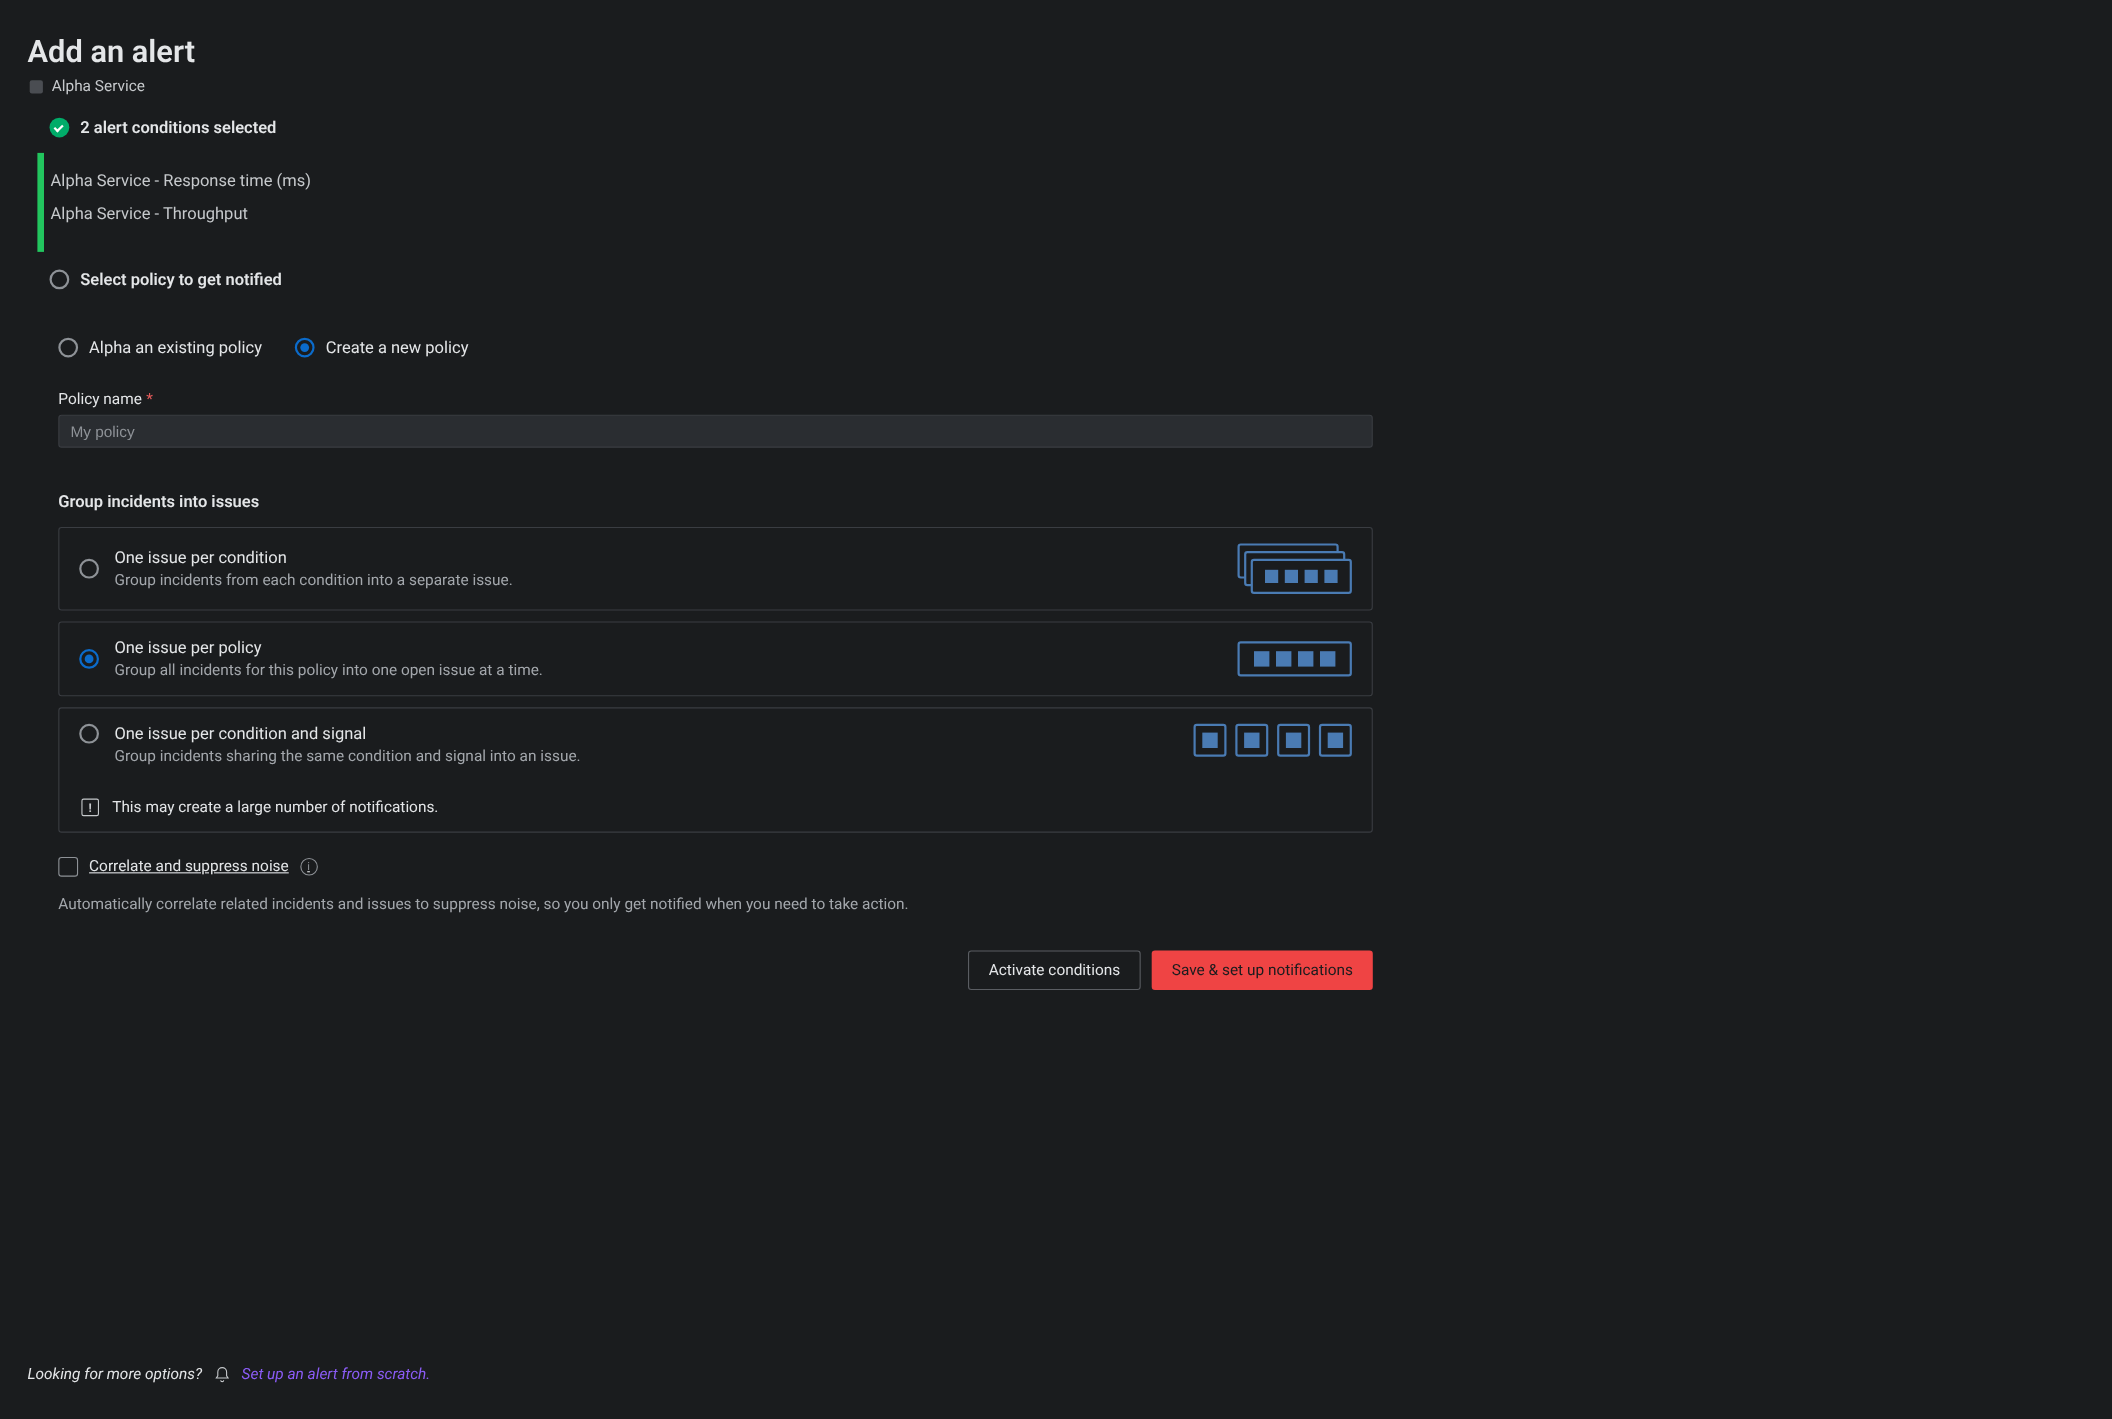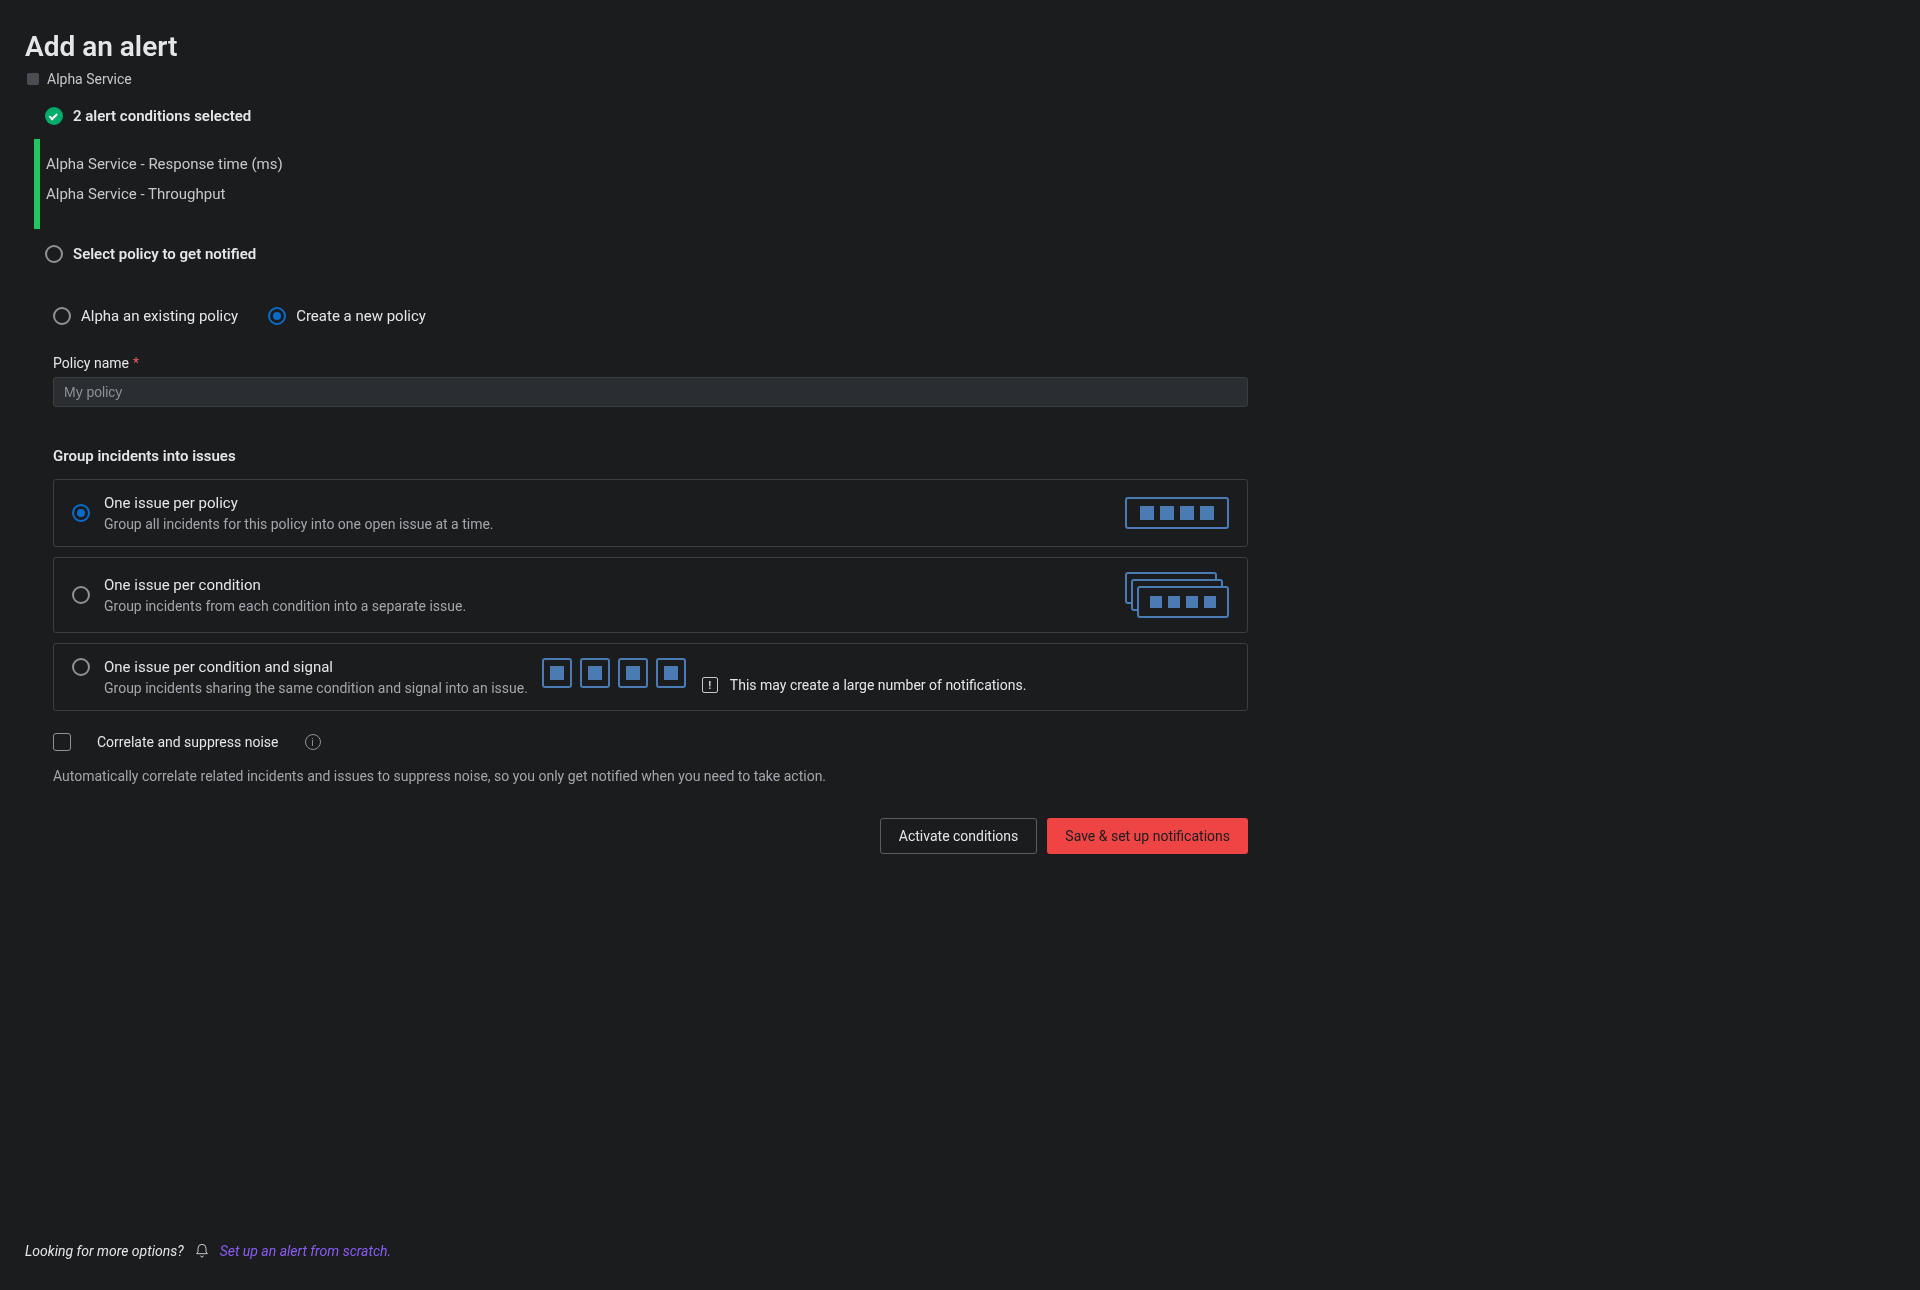--- a/index.html
+++ b/index.html
@@ -55,25 +55,25 @@
   .ic-stack .sq { width: 12px; height: 12px; background: #4a7bb3; }
 
   
   .ic-sep { display: flex; gap: 8px; }
   .ic-sep .box { width: 30px; height: 30px; border: 2px solid #4a7bb3; border-radius: 3px; display: flex; align-items: center; justify-content: center; }
   .ic-sep .inner { width: 14px; height: 14px; background: #4a7bb3; }
 
   .warn-row { display: flex; align-items: center; gap: 12px; margin-top: 16px; padding-left: 2px; }
   .warn-icon { width: 16px; height: 16px; border: 1.5px solid #c6c9cc; border-radius: 2px; display: flex; align-items: center; justify-content: center; font-size: 11px; font-weight: 700; color: #c6c9cc; }
 
-  .option-card.tall { flex-direction: row; align-items: stretch; }
+  .option-card.tall { flex-direction: column; align-items: stretch; }
   .option-card.tall .topline { display: flex; align-items: flex-start; gap: 14px; }
 
   .correlate-block { margin-top: 22px; width: 1195px; }
-  .check-row { display: flex; align-items: center; gap: 26px; margin-bottom: 6px; }
+  .check-row { display: flex; align-items: center; gap: 10px; margin-bottom: 6px; text-decoration: underline; }
   .checkbox { width: 18px; height: 18px; border: 1.5px solid #8e9297; border-radius: 3px; flex-shrink: 0; }
   .info-icon { width: 16px; height: 16px; border: 1.5px solid #8e9297; border-radius: 50%; display: flex; align-items: center; justify-content: center; font-size: 10px; color: #8e9297; }
   .correlate-desc { color: #a3a7ac; font-size: 14px; margin-left: 0; margin-top: 17px; }
 
   .button-row { width: 1195px; display: flex; justify-content: flex-end; gap: 10px; margin-top: 34px; }
   .btn { height: 36px; padding: 0 18px; border-radius: 3px; font-size: 14px; display: flex; align-items: center; cursor: pointer; }
   .btn-secondary { border: 1px solid #5a5d62; background: transparent; color: #e4e6e8; }
   .btn-primary { background: #ef4444; color: #1a1c1e; border: none; }
 
   .footer-row { position: absolute; left: 25px; bottom: 28px; display: flex; align-items: flex-start; gap: 10px; font-size: 14px; font-style: italic; }
@@ -119,49 +119,49 @@
   <div class="field-label">
     <span>Policy name</span>
       <span class="req">*</span>
   </div>
   <input class="text-input" type="text" placeholder="My policy" style="">
 
   <div class="section-heading">Group incidents into issues</div>
 
   
   <div class="option-card">
+    <div class="radio"></div>
+    <div class="opt-text">
+      <div class="opt-title">One issue per condition</div>
+      <div class="opt-desc">Group incidents from each condition into a separate issue.</div>
+    </div>
+    <div class="opt-icon ic-stack">
+      <div class="row r1"></div>
+      <div class="row r2"></div>
+      <div class="row r3">
+          <div class="sq"></div>
+          <div class="sq"></div>
+          <div class="sq"></div>
+          <div class="sq"></div>
+        </div>
+    </div>
+  </div>
+
+  
+  <div class="option-card">
     <div class="radio sel"></div>
     <div class="opt-text">
       <div class="opt-title">One issue per policy</div>
       <div class="opt-desc">Group all incidents for this policy into one open issue at a time.</div>
     </div>
     <div class="opt-icon ic-single">
       <div class="sq"></div>
         <div class="sq"></div>
         <div class="sq"></div>
         <div class="sq"></div>
-    </div>
-  </div>
-
-  
-  <div class="option-card">
-    <div class="radio"></div>
-    <div class="opt-text">
-      <div class="opt-title">One issue per condition</div>
-      <div class="opt-desc">Group incidents from each condition into a separate issue.</div>
-    </div>
-    <div class="opt-icon ic-stack">
-      <div class="row r1"></div>
-      <div class="row r2"></div>
-      <div class="row r3">
-          <div class="sq"></div>
-          <div class="sq"></div>
-          <div class="sq"></div>
-          <div class="sq"></div>
-        </div>
     </div>
   </div>
 
   
   <div class="option-card tall">
     <div class="topline">
       <div class="radio"></div>
       <div class="opt-text">
         <div class="opt-title">One issue per condition and signal</div>
         <div class="opt-desc">Group incidents sharing the same condition and signal into an issue.</div>

